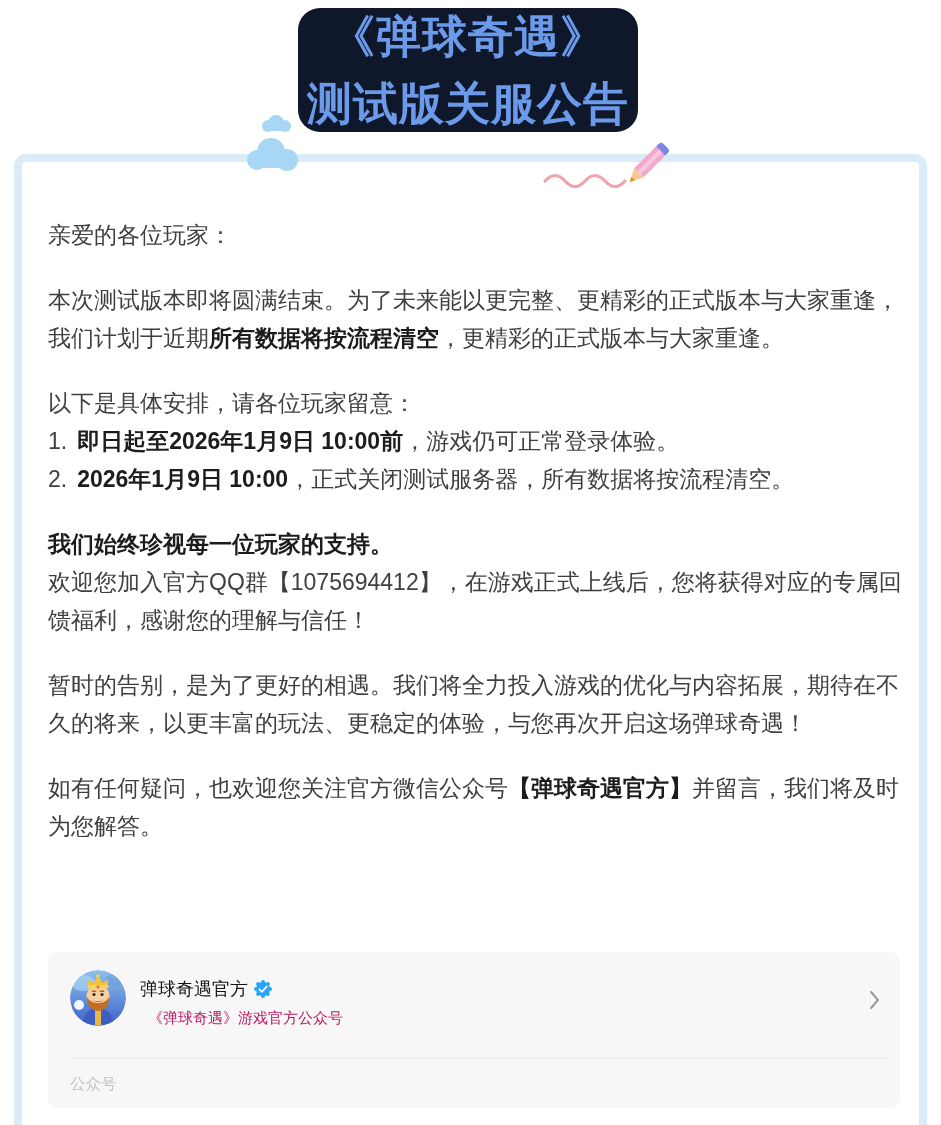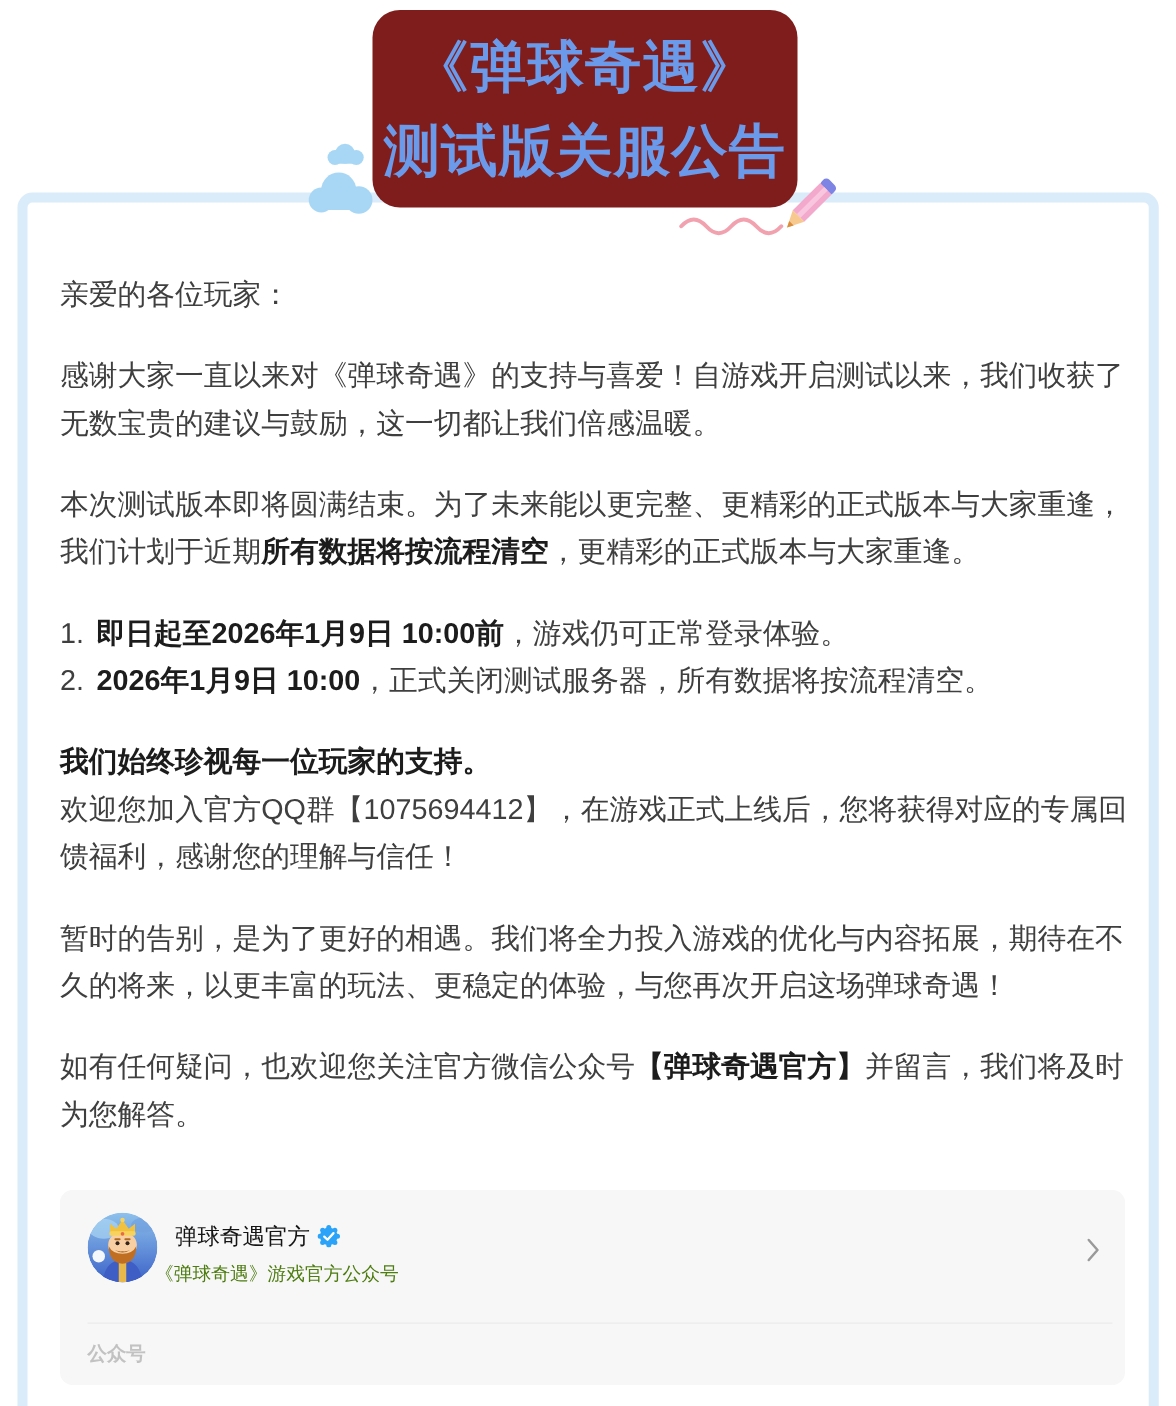--- a/index.html
+++ b/index.html
@@ -8,22 +8,22 @@
     position:relative; overflow:hidden; background:#ffffff;
     font-family:"Liberation Sans","DejaVu Sans",sans-serif;
   }
   
   .content-card {
     position:absolute; left:14px; top:154px; width:913px; height:1000px;
     background:#ffffff; border:8px solid #daebf9; border-radius:12px;
   }
   
   .banner {
-    position:absolute; left:298px; top:8px; width:340px; height:158px;
-    background:#7f1d1d; border-radius:22px; z-index:5;
+    position:absolute; left:298px; top:8px; width:340px; height:124px;
+    background:#0f172a; border-radius:22px; z-index:5;
     display:flex; flex-direction:column; justify-content:center; align-items:center;
     row-gap:18px;
   }
   .banner-line {
     font-size:45px; font-weight:800; color:#6a9ae9; letter-spacing:1px;
     line-height:1.1; text-align:center;
   }
   
   .deco { position:absolute; z-index:6; }
   .cloud-svg   { left:235px; top:108px; }
@@ -46,28 +46,28 @@
   .avatar {
     position:absolute; left:22px; top:18px; width:56px; height:56px;
     border-radius:50%; overflow:hidden;
   }
   .acct-name-row {
     position:absolute; left:92px; top:26px; display:flex; align-items:center; column-gap:6px;text-align:right;
   }
   .acct-name { font-size:18px; font-weight:500; color:#141414; line-height:22px; }
   .badge { display:inline-flex; width:18px; height:18px; }
   .acct-desc {
-    position:absolute; left:76px; top:58px; font-size:15px; color:#4d7c0f; line-height:20px;
+    position:absolute; left:100px; top:58px; font-size:15px; color:#be185d; line-height:20px;font-family:Liberation Mono, monospace;
   }
   .chevron { position:absolute; right:20px; top:38px; width:11px; height:20px; }
   .card-divider {
     position:absolute; left:22px; right:10px; top:106px; height:1px; background:#ececec;
   }
   .acct-footer {
-    position:absolute; left:22px; top:122px; font-size:15.5px; color:#c2c2c2; line-height:20px;font-weight:bold;
+    position:absolute; left:22px; top:122px; font-size:15.5px; color:#c2c2c2; line-height:20px;
   }
 </style>
 </head>
 <body>
 
 <div class="content-card"></div>
 
 <div class="banner">
   <div class="banner-line">《弹球奇遇》</div>
   <div class="banner-line">测试版关服公告</div>
@@ -96,25 +96,25 @@
     <rect x="31" y="11" width="13" height="31" fill="#f3a9cc"></rect>
     <rect x="35.5" y="11" width="4" height="31" fill="#f8c6de"></rect>
     <polygon points="31,42 44,42 37.5,55" fill="#f7c98f"></polygon>
     <polygon points="35,50 40,50 37.5,55" fill="#d98e3e"></polygon>
   </g>
 </svg>
 
 <div class="article">
   <p><span>亲爱的各位玩家：</span></p>
 
-  <p><span>感谢大家一直以来对《弹球奇遇》的支持与喜爱！自游戏开启测试以来，我们收获了无数宝贵的建议与鼓励，这一切都让我们倍感温暖。</span></p>
 
   <p><span>本次测试版本即将圆满结束。为了未来能以更完整、更精彩的正式版本与大家重逢，我们计划于近期</span><span class="b">所有数据将按流程清空</span><span>，更精彩的正式版本与大家重逢。</span></p>
 
   <p>
+    <span style="display:block">以下是具体安排，请各位玩家留意：</span>
     <span style="display:block"><span class="num">1.</span><span class="b">即日起至2026年1月9日 10:00前</span><span>，游戏仍可正常登录体验。</span></span>
     <span style="display:block"><span class="num">2.</span><span class="b">2026年1月9日 10:00</span><span>，正式关闭测试服务器，所有数据将按流程清空。</span></span>
   </p>
 
   <p>
     <span class="block-b">我们始终珍视每一位玩家的支持。</span><span>欢迎您加入官方QQ群【1075694412】，在游戏正式上线后，您将获得对应的专属回馈福利，感谢您的理解与信任！</span>
   </p>
 
   <p><span>暂时的告别，是为了更好的相遇。我们将全力投入游戏的优化与内容拓展，期待在不久的将来，以更丰富的玩法、更稳定的体验，与您再次开启这场弹球奇遇！</span></p>
 

